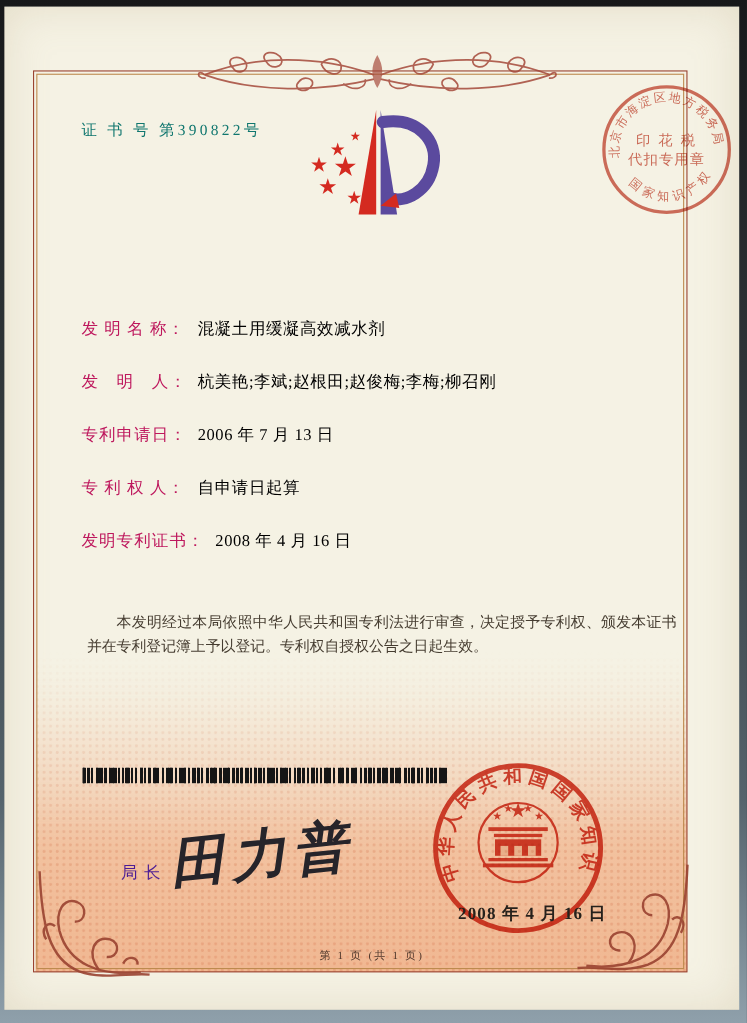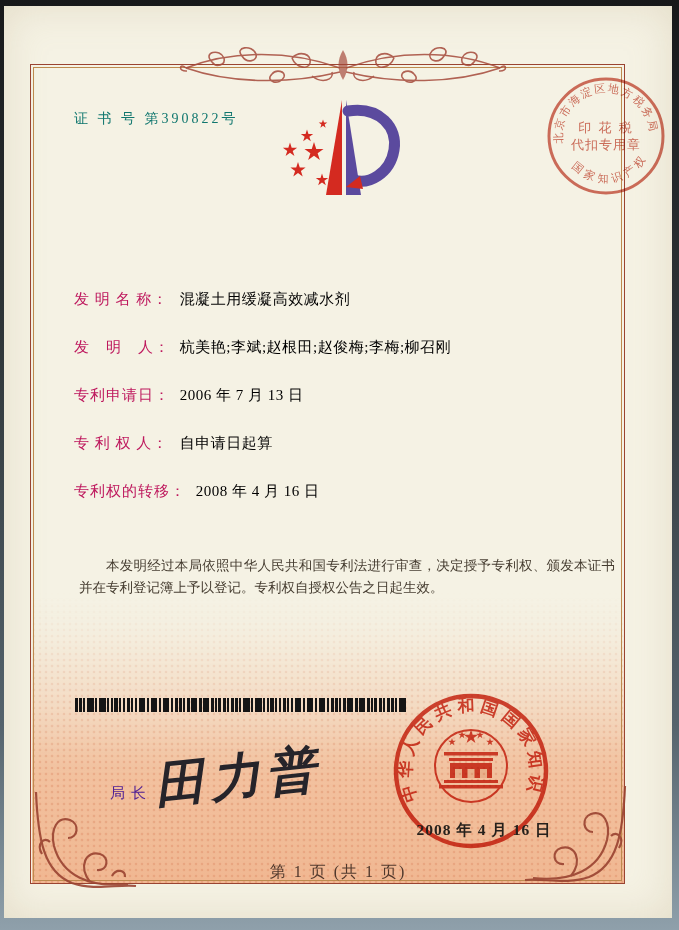--- a/index.html
+++ b/index.html
@@ -38,21 +38,21 @@
     background-image:
       repeating-linear-gradient(90deg,#151515 0 2px,transparent 2px 4px),
       repeating-linear-gradient(90deg,#151515 0 1px,transparent 1px 6px),
       repeating-linear-gradient(90deg,#151515 0 3px,transparent 3px 13px);}
   .director{position:absolute;left:106px;top:778px;font-size:15px;letter-spacing:6px;color:#4c1d95;z-index:2}
   .signature{position:absolute;left:150px;top:738px;font-size:50px;font-style:italic;font-weight:600;
     letter-spacing:6px;color:#26242a;transform:rotate(-6deg);z-index:2}
   .seal{position:absolute;left:388px;top:686px;z-index:2;mix-blend-mode:multiply;opacity:.93}
   .issue-date{position:absolute;left:400px;top:814px;width:160px;text-align:center;font-size:15.5px;
     font-weight:600;letter-spacing:1px;color:#26211c;z-index:3}
-  .footer{position:absolute;left:0;right:0;top:856px;text-align:center;font-size:16px;
+  .footer{position:absolute;left:0;right:0;top:856px;text-align:center;font-size:10px;
     letter-spacing:2px;color:#50382c;z-index:2}
   .corner{position:absolute;z-index:2;opacity:.9}
   .corner.bl{left:24px;top:778px}
   .corner.br{left:517px;top:776px}
   svg text{font-family:"Liberation Serif","DejaVu Serif",serif}
 </style>
 </head>
 <body>
 
 <div class="scan">
@@ -126,21 +126,21 @@
       </div>
       <div class="field-row">
         <span class="field-label">专利申请日：</span>
         <span class="field-value">2006 年 7 月 13 日</span>
       </div>
       <div class="field-row">
         <span class="field-label">专 利 权 人：</span>
         <span class="field-value">自申请日起算</span>
       </div>
       <div class="field-row">
-        <span class="field-label">专利权的转移：</span>
+        <span class="field-label">发明专利证书：</span>
         <span class="field-value">2008 年 4 月 16 日</span>
       </div>
     </div>
 
     <div class="paras">
       <p>本发明经过本局依照中华人民共和国专利法进行审查，决定授予专利权、颁发本证书并在专利登记簿上予以登记。专利权自授权公告之日起生效。</p>
     </div>
 
     <div class="barcode"></div>
 

